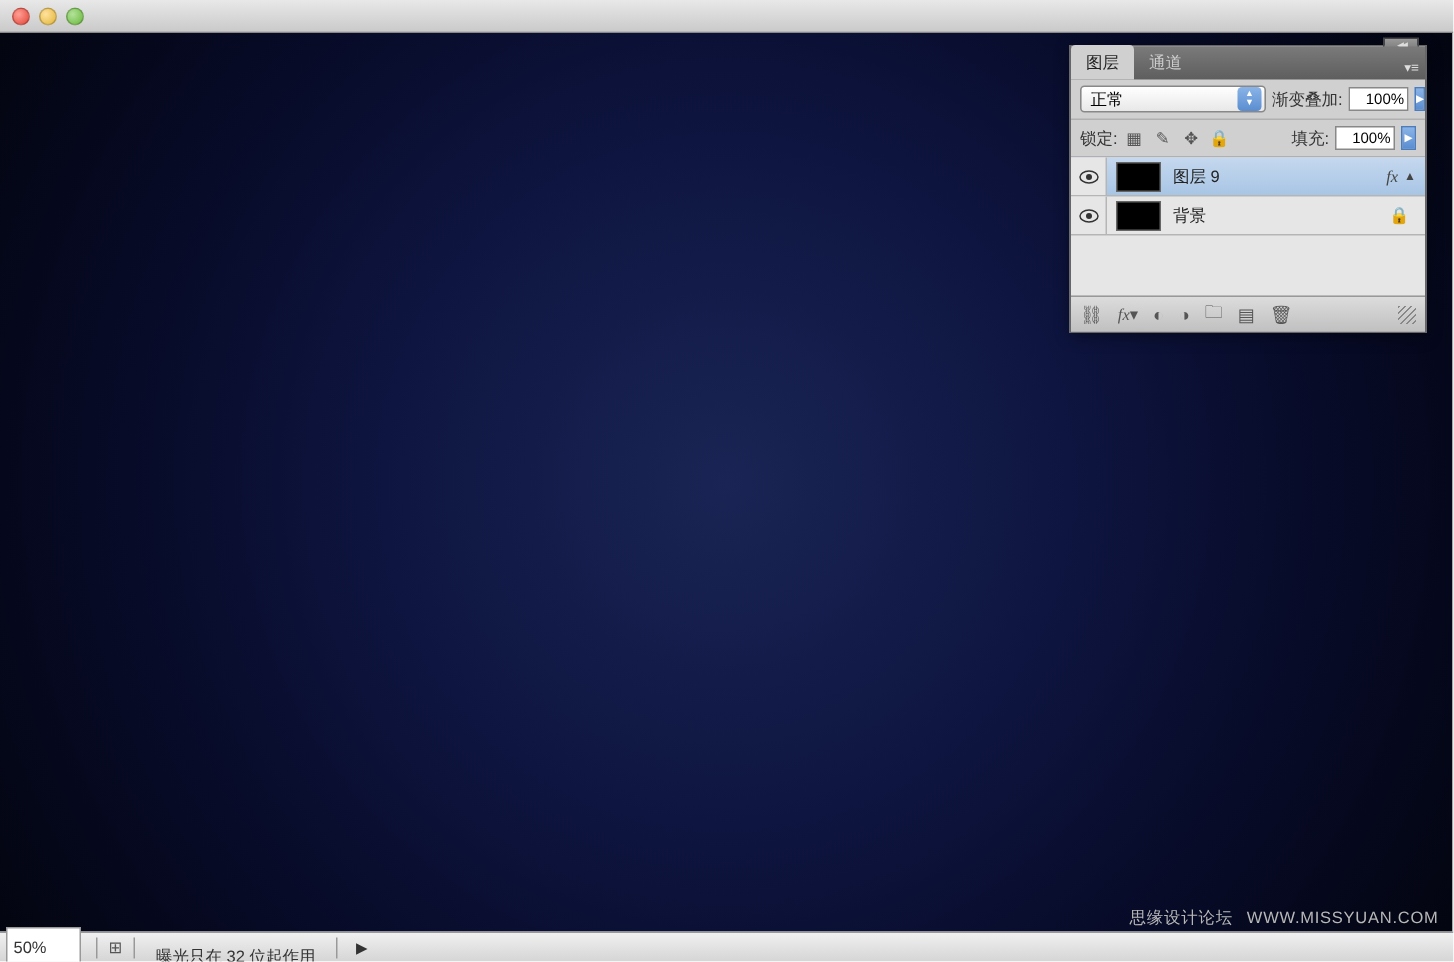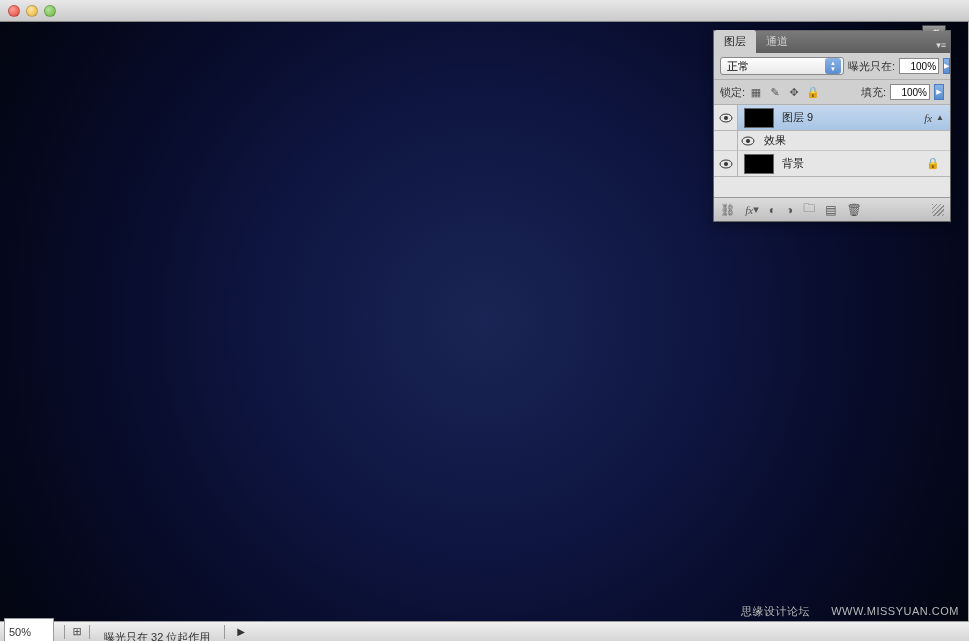--- a/index.html
+++ b/index.html
@@ -55,21 +55,21 @@
     .sub-eye { width: 20px; display: flex; justify-content: center; align-items:center; cursor: pointer; }
     .sub-text { font-size: 11px; color: #222; padding-left: 6px; }
     .sub-row.deeper .sub-text { padding-left: 22px; }
     
     .panel-footer { height: 24px; background: linear-gradient(#dcdcdc, #c0c0c0); border-top: 1px solid #999; display: flex; align-items: center; padding: 0 6px; gap: 10px; }
     .footer-icon { color: #555; cursor: pointer; font-size: 12px; display:flex; align-items:center; }
     .footer-spacer { flex: 1; }
     .footer-resize { width: 12px; height: 12px; cursor: nwse-resize; background: repeating-linear-gradient(135deg, #888 0 1px, transparent 1px 3px); margin-left: 4px; }
 
     .watermark { position: absolute; bottom: 22px; right: 10px; font-size: 10px; color: #b8b8b8; letter-spacing: 0.5px; }
-    .watermark span:first-child { margin-right: 18px; }
+    .watermark span:first-child { margin-right: 6px; }
     
     .eye-svg { width: 14px; height: 10px; }
   </style>
 </head>
 <body>
 
 <div class="titlebar">
   <div class="traffic-lights">
     <div class="traffic-light tl-red"></div>
     <div class="traffic-light tl-yellow"></div>
@@ -85,21 +85,21 @@
     <div class="panel-tab active">图层</div>
     <div class="panel-tab">通道</div>
     <div class="panel-menu">▾≡</div>
   </div>
 
   <div class="panel-row">
     <div class="blend-select">
       <span>正常</span>
       <div class="blend-arrows">▲<br>▼</div>
     </div>
-    <span class="label-sm">曝光只在:</span>
+    <span class="label-sm">渐变叠加:</span>
     <input class="pct-input" value="100%" style="">
     <div class="pct-arrow">▶</div>
   </div>
 
   <div class="panel-row">
     <span class="label-sm">锁定:</span>
     <div class="lock-icons">
       <span class="lock-icon">▦</span>
       <span class="lock-icon">✎</span>
       <span class="lock-icon">✥</span>
@@ -116,30 +116,20 @@
       <div class="eye-col">
         <svg class="eye-svg" viewBox="0 0 14 10">
             <ellipse cx="7" cy="5" rx="6" ry="4" fill="none" stroke="#333" stroke-width="1"></ellipse>
             <circle cx="7" cy="5" r="2" fill="#333"></circle>
           </svg>
       </div>
       <div class="thumb thumb-black"></div>
       <span class="layer-name">图层 9</span>
       <span class="fx-badge">fx</span>
       <span class="expand-arrow">▲</span>
-    </div>
-    <div class="sub-row">
-      <div class="sub-indent"></div>
-      <div class="sub-eye">
-        <svg class="eye-svg" viewBox="0 0 14 10">
-            <ellipse cx="7" cy="5" rx="6" ry="4" fill="none" stroke="#333" stroke-width="1"></ellipse>
-            <circle cx="7" cy="5" r="2" fill="#333"></circle>
-          </svg>
-      </div>
-      <span class="sub-text">效果</span>
     </div>
     <div class="layer-row">
       <div class="eye-col">
         <svg class="eye-svg" viewBox="0 0 14 10">
             <ellipse cx="7" cy="5" rx="6" ry="4" fill="none" stroke="#333" stroke-width="1"></ellipse>
             <circle cx="7" cy="5" r="2" fill="#333"></circle>
           </svg>
       </div>
       <div class="thumb thumb-black"></div>
       <span class="layer-name">背景</span>

